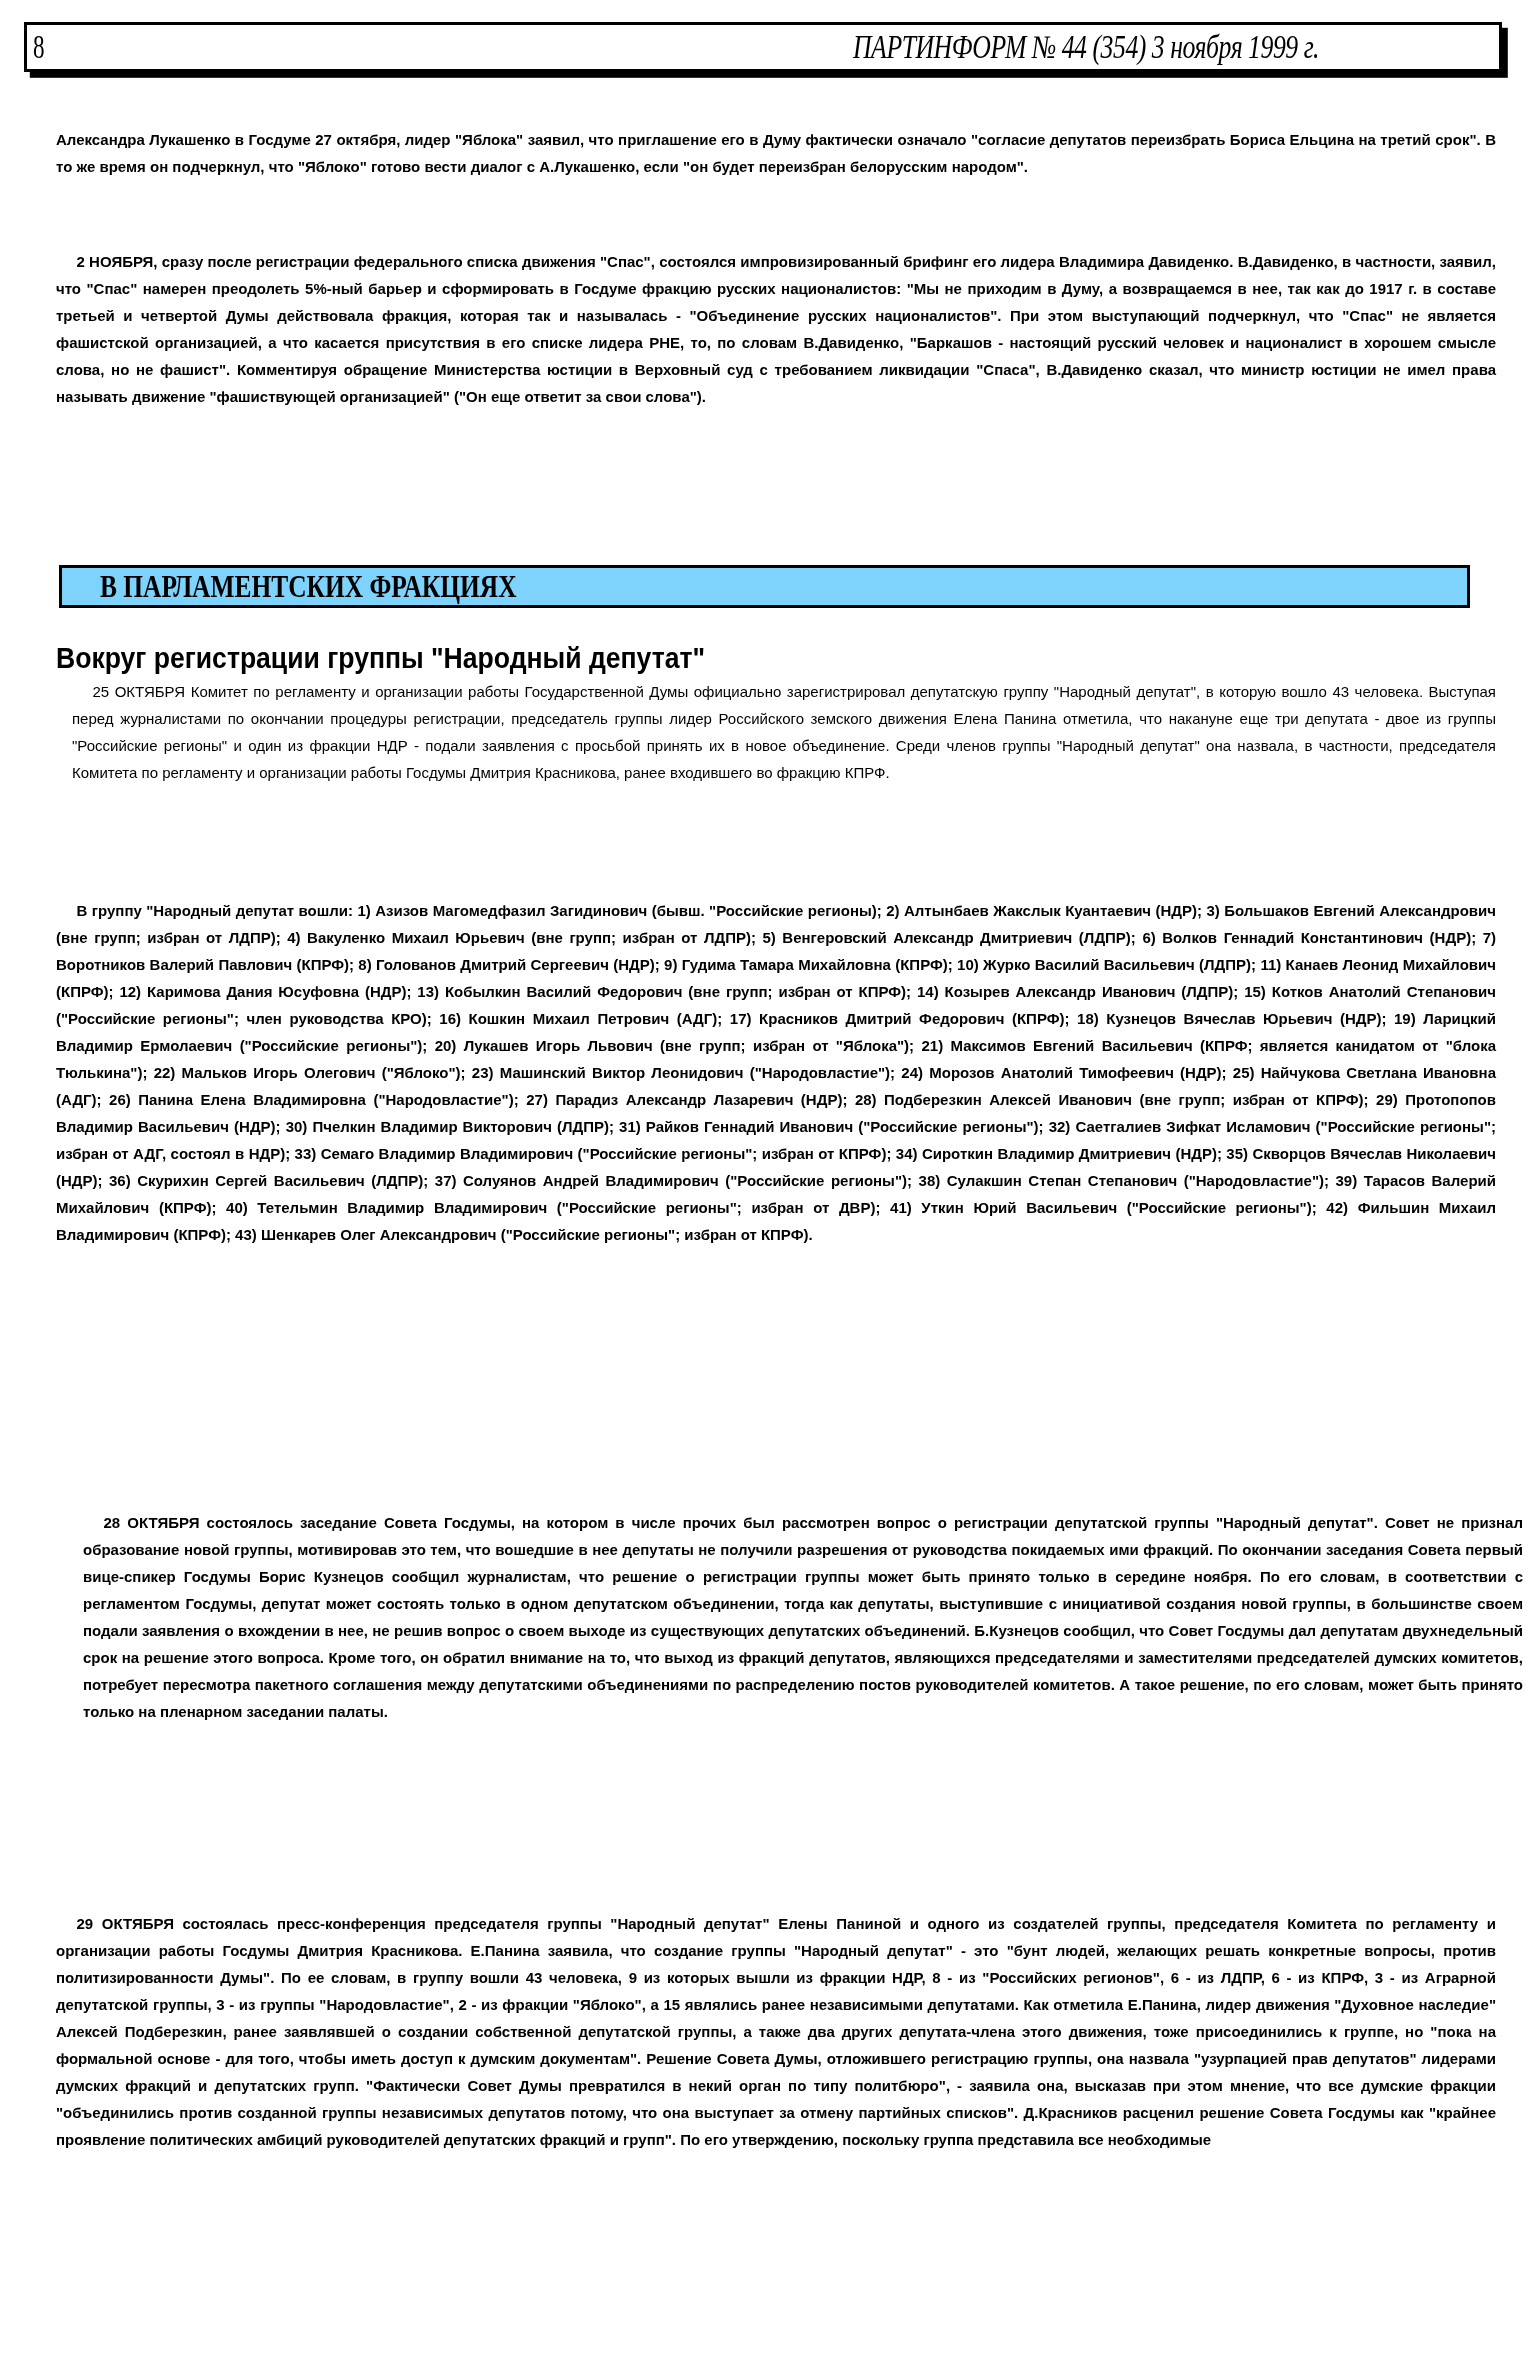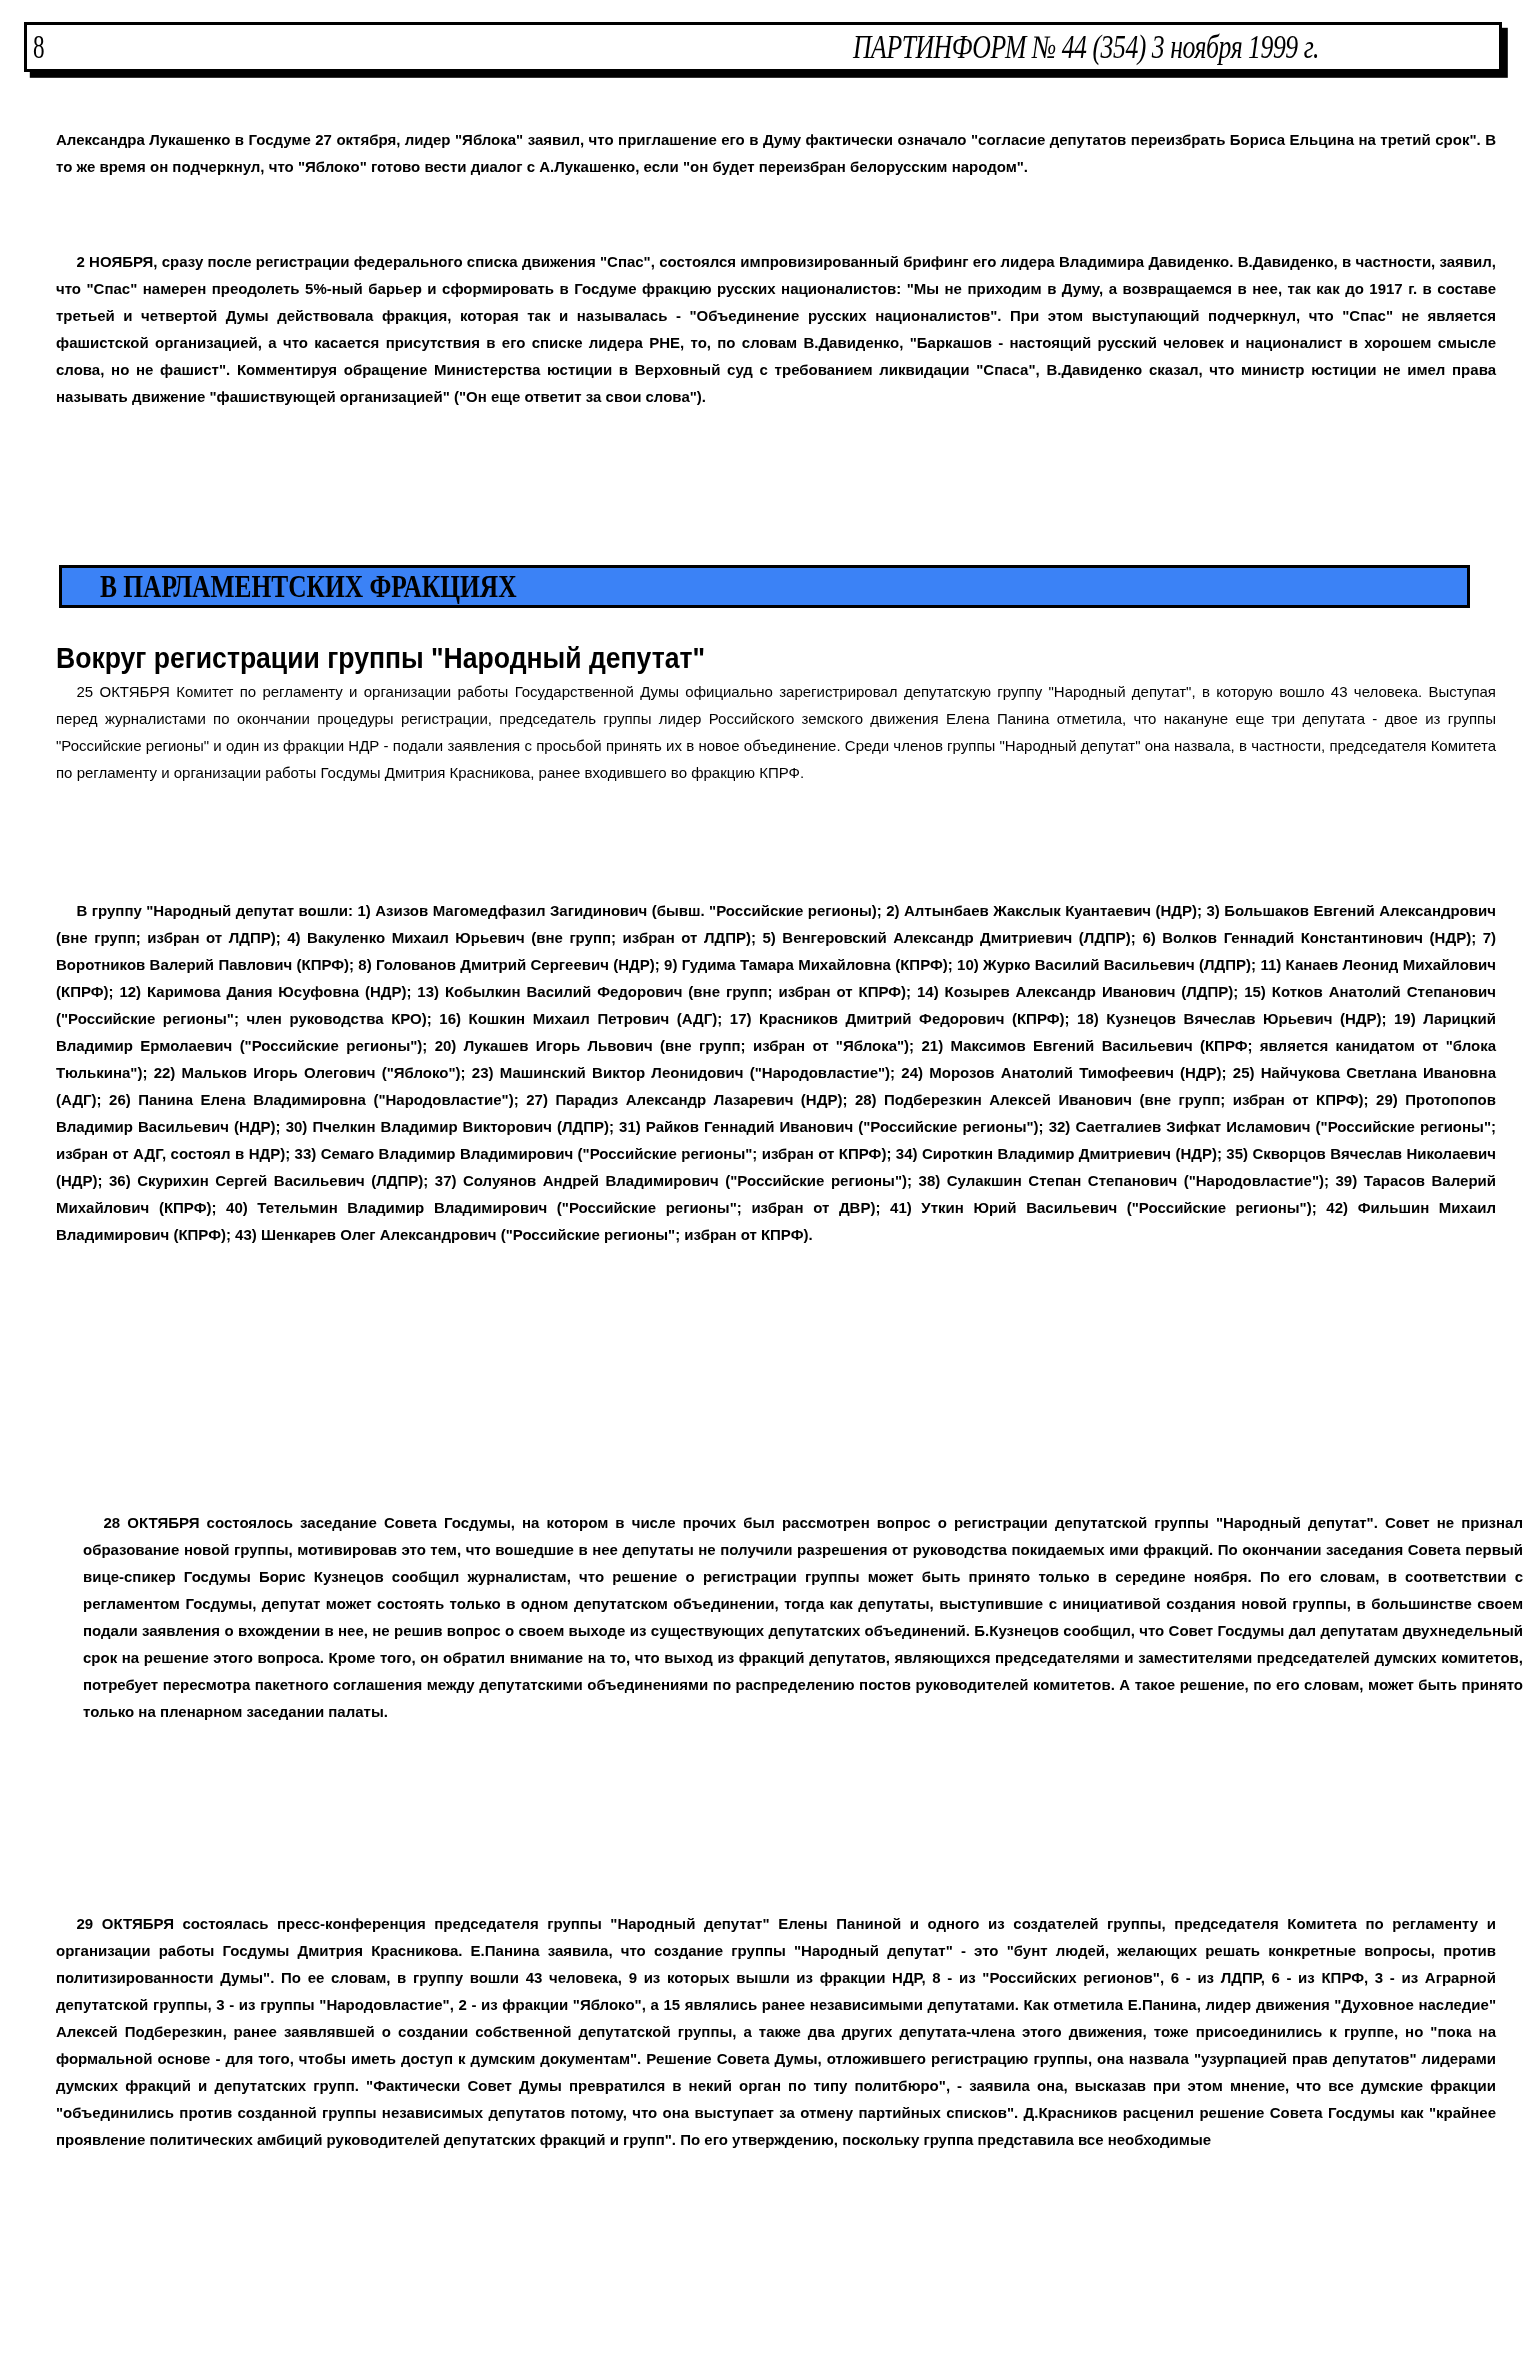--- a/index.html
+++ b/index.html
@@ -20,37 +20,37 @@
   }
   .p.bold { font-weight: bold; }
   .p.indent { text-indent: 20.5px; }
   .p .date { font-weight: bold; }
 
   .sec1 { top: 126px; }
   .sec2 { top: 248px; }
 
   .section-banner {
     position: absolute; left: 59px; top: 565px; width: 1405px; height: 37px;
-    background: #3b82f6; border: 3.2px solid #000;
+    background: #7dd3fc; border: 3.2px solid #000;
   }
   .section-banner span {
     position: absolute; left: 38px; top: 1.3px;
     font-family: "Liberation Serif", "DejaVu Serif", serif; font-weight: bold;
     font-size: 31px; line-height: 36px; white-space: nowrap;
     transform: scaleX(0.82); transform-origin: left;
   }
 
   .subhead {
     position: absolute; left: 56px; top: 640px;
     font-family: "Liberation Sans", "DejaVu Sans", sans-serif; font-weight: bold;
     font-size: 29.5px; line-height: 35px; white-space: nowrap;
     transform: scaleX(0.9); transform-origin: left;
   }
   .sec3 { top: 678px; }
-  .p.regular { font-weight: normal; }
+  .p.regular { font-weight: normal; margin-left: 16px; }
   .sec4 { top: 897px; }
   .sec5 { top: 1509px; margin-left: 27px; }
   .sec6 { top: 1910px; }
 </style>
 </head>
 <body>
 
 <div class="header-box">
   <span class="page-num">8</span>
   <span class="masthead">ПАРТИНФОРМ № 44 (354) 3 ноября 1999 г.</span>

